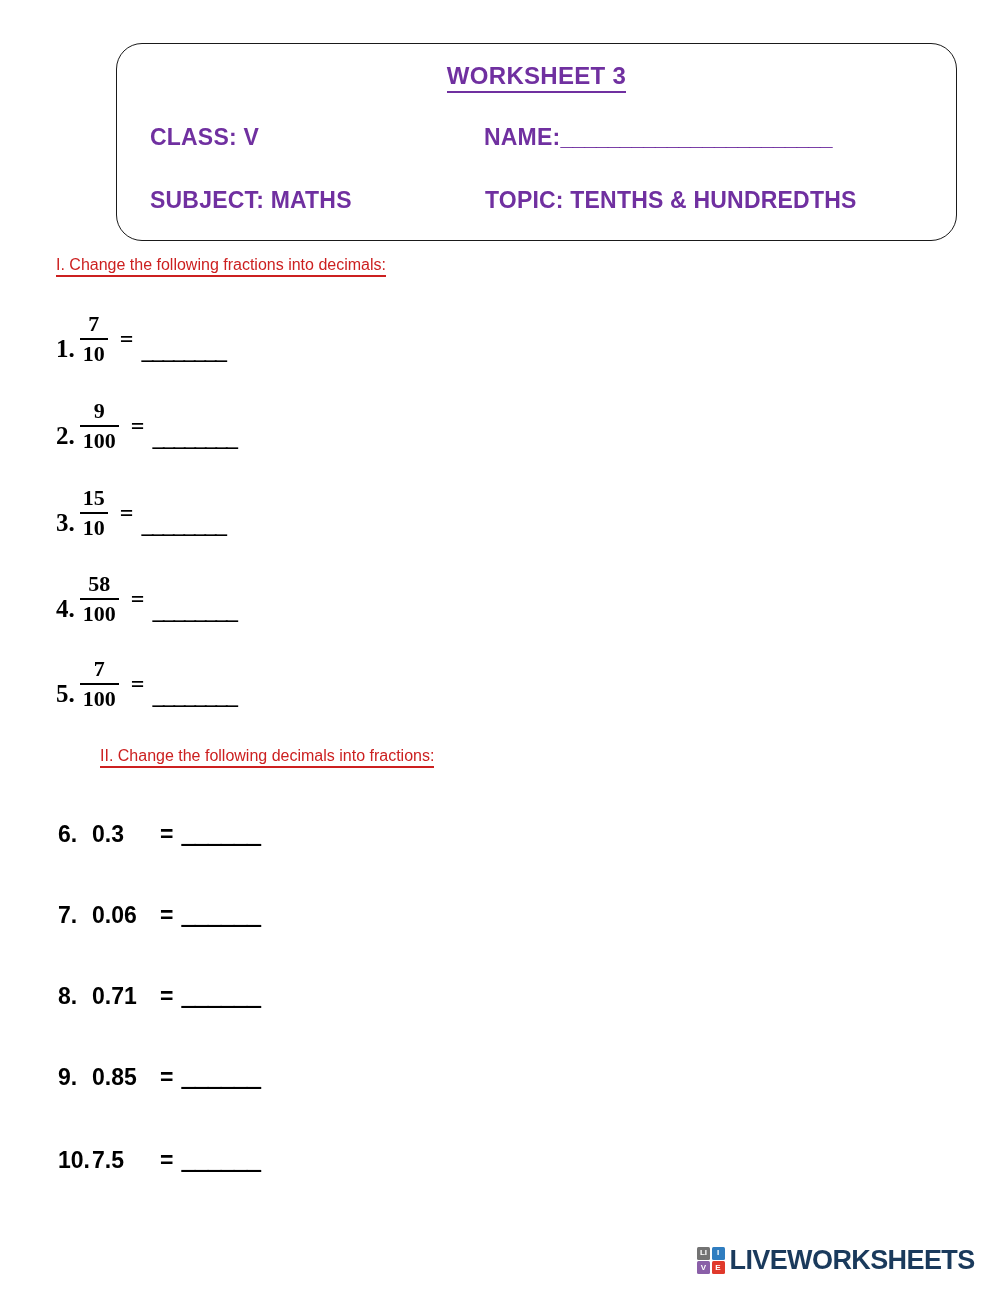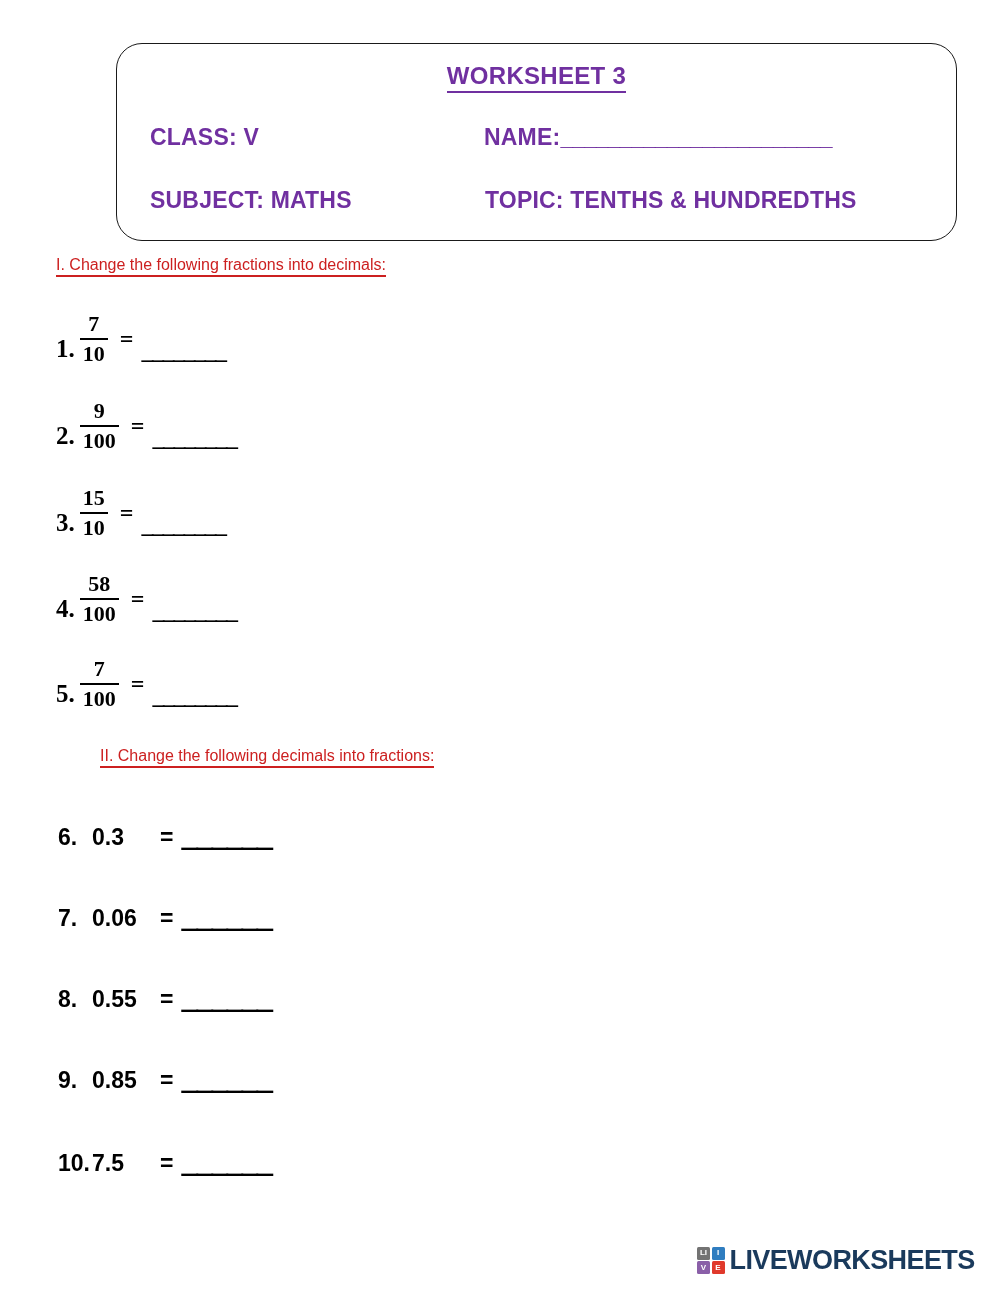--- a/index.html
+++ b/index.html
@@ -160,21 +160,21 @@
   .dec-val {
     display: inline-block;
     min-width: 68px;
   }
   .dec-eq {
     display: inline-block;
     margin-right: 8px;
   }
   .dec-blank {
     font-family: "Liberation Serif", serif;
-    font-size: 33px;
+    font-size: 29px;
     letter-spacing: -1.5px;
   }
 
   
   .footer-logo {
     position: absolute;
     left: 697px;
     top: 1245px;
     display: flex;
     align-items: center;
@@ -302,21 +302,21 @@
 
 <div class="dec-item" style="top:897px;">
   <span class="dec-num">7.</span>
   <span class="dec-val">0.06</span>
   <span class="dec-eq">=</span>
   <span class="dec-blank">______</span>
 </div>
 
 <div class="dec-item" style="top:978px;">
   <span class="dec-num">8.</span>
-  <span class="dec-val">0.55</span>
+  <span class="dec-val">0.71</span>
   <span class="dec-eq">=</span>
   <span class="dec-blank">______</span>
 </div>
 
 <div class="dec-item" style="top:1059px;">
   <span class="dec-num">9.</span>
   <span class="dec-val">0.85</span>
   <span class="dec-eq">=</span>
   <span class="dec-blank">______</span>
 </div>

